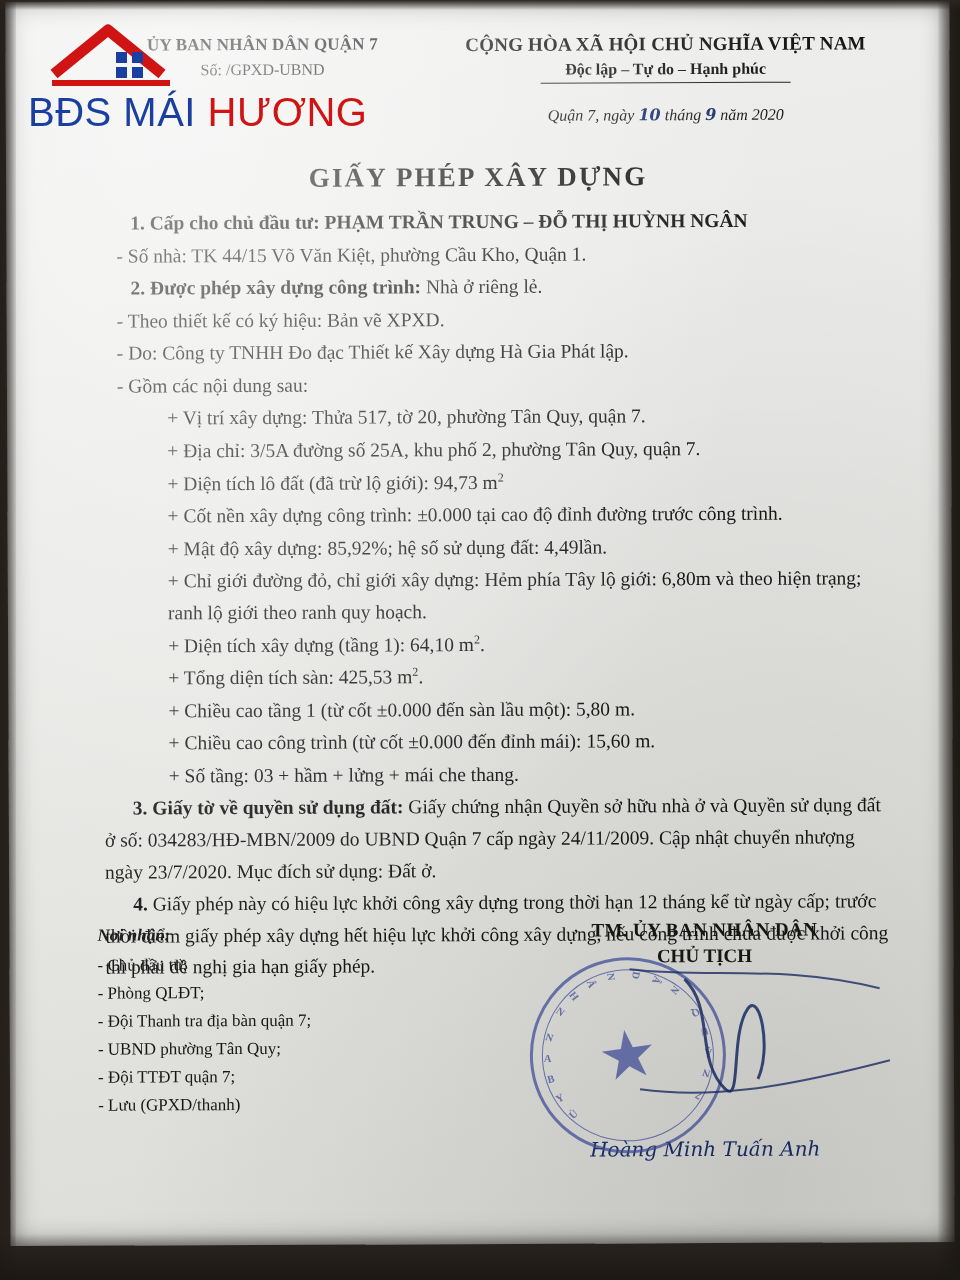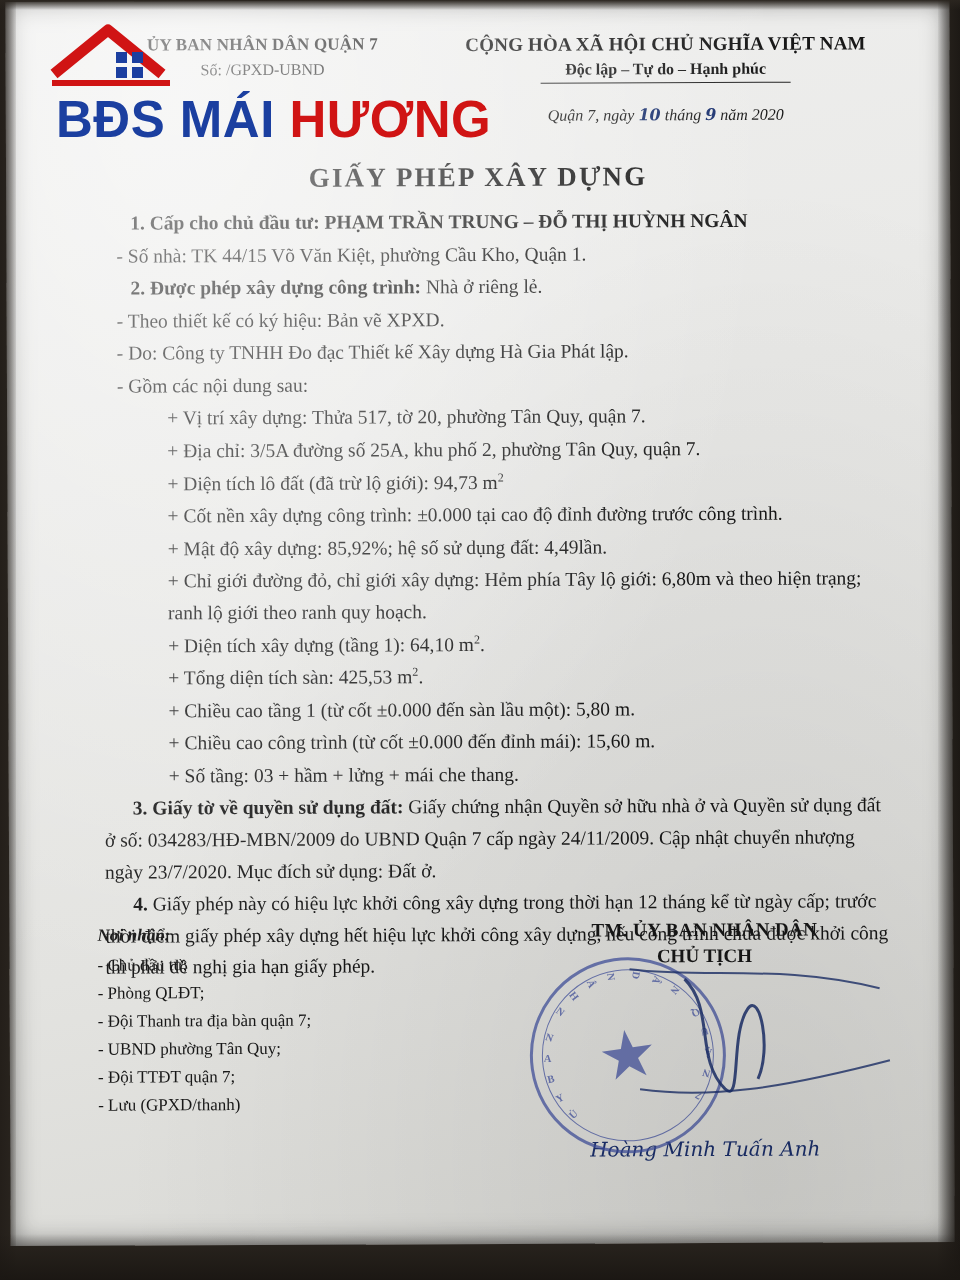--- a/index.html
+++ b/index.html
@@ -262,26 +262,25 @@
     width: 340px;
     height: 120px;
     z-index: 5;
   }
   .logo-mark { position: absolute; left: 34px; top: 2px; }
   .logo-text {
     position: absolute;
     left: 16px;
     top: 72px;
     font-family: "Liberation Sans", sans-serif;
-    font-weight: bold;
-    font-size: 51px;
+    font-weight: normal;
+    font-size: 40px;
     letter-spacing: 0.5px;
     color: #1b3fa0;
     white-space: nowrap;
-    margin-left: 28px;
   }
   .logo-text .red { color: #d01414; }
 </style>
 </head>
 <body>
 
 <div class="page">
   <div class="paper">
     <div class="doc">
 

